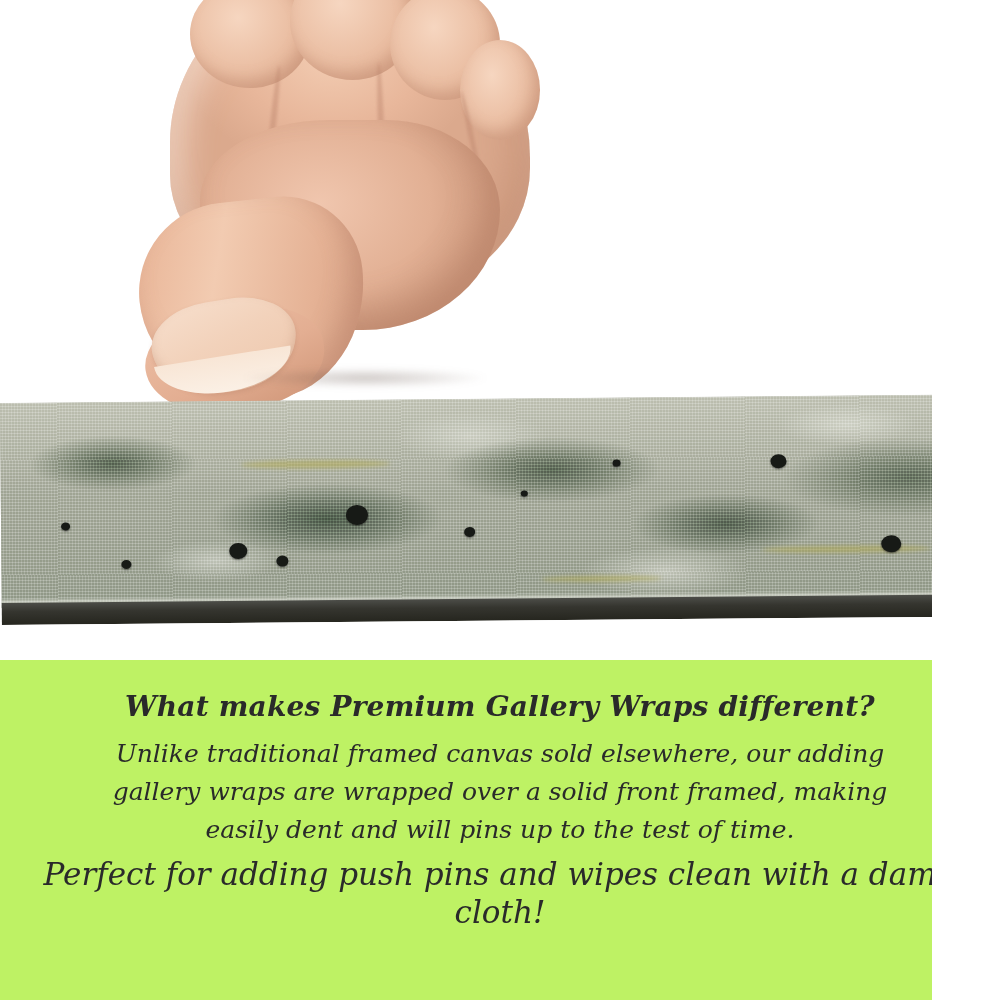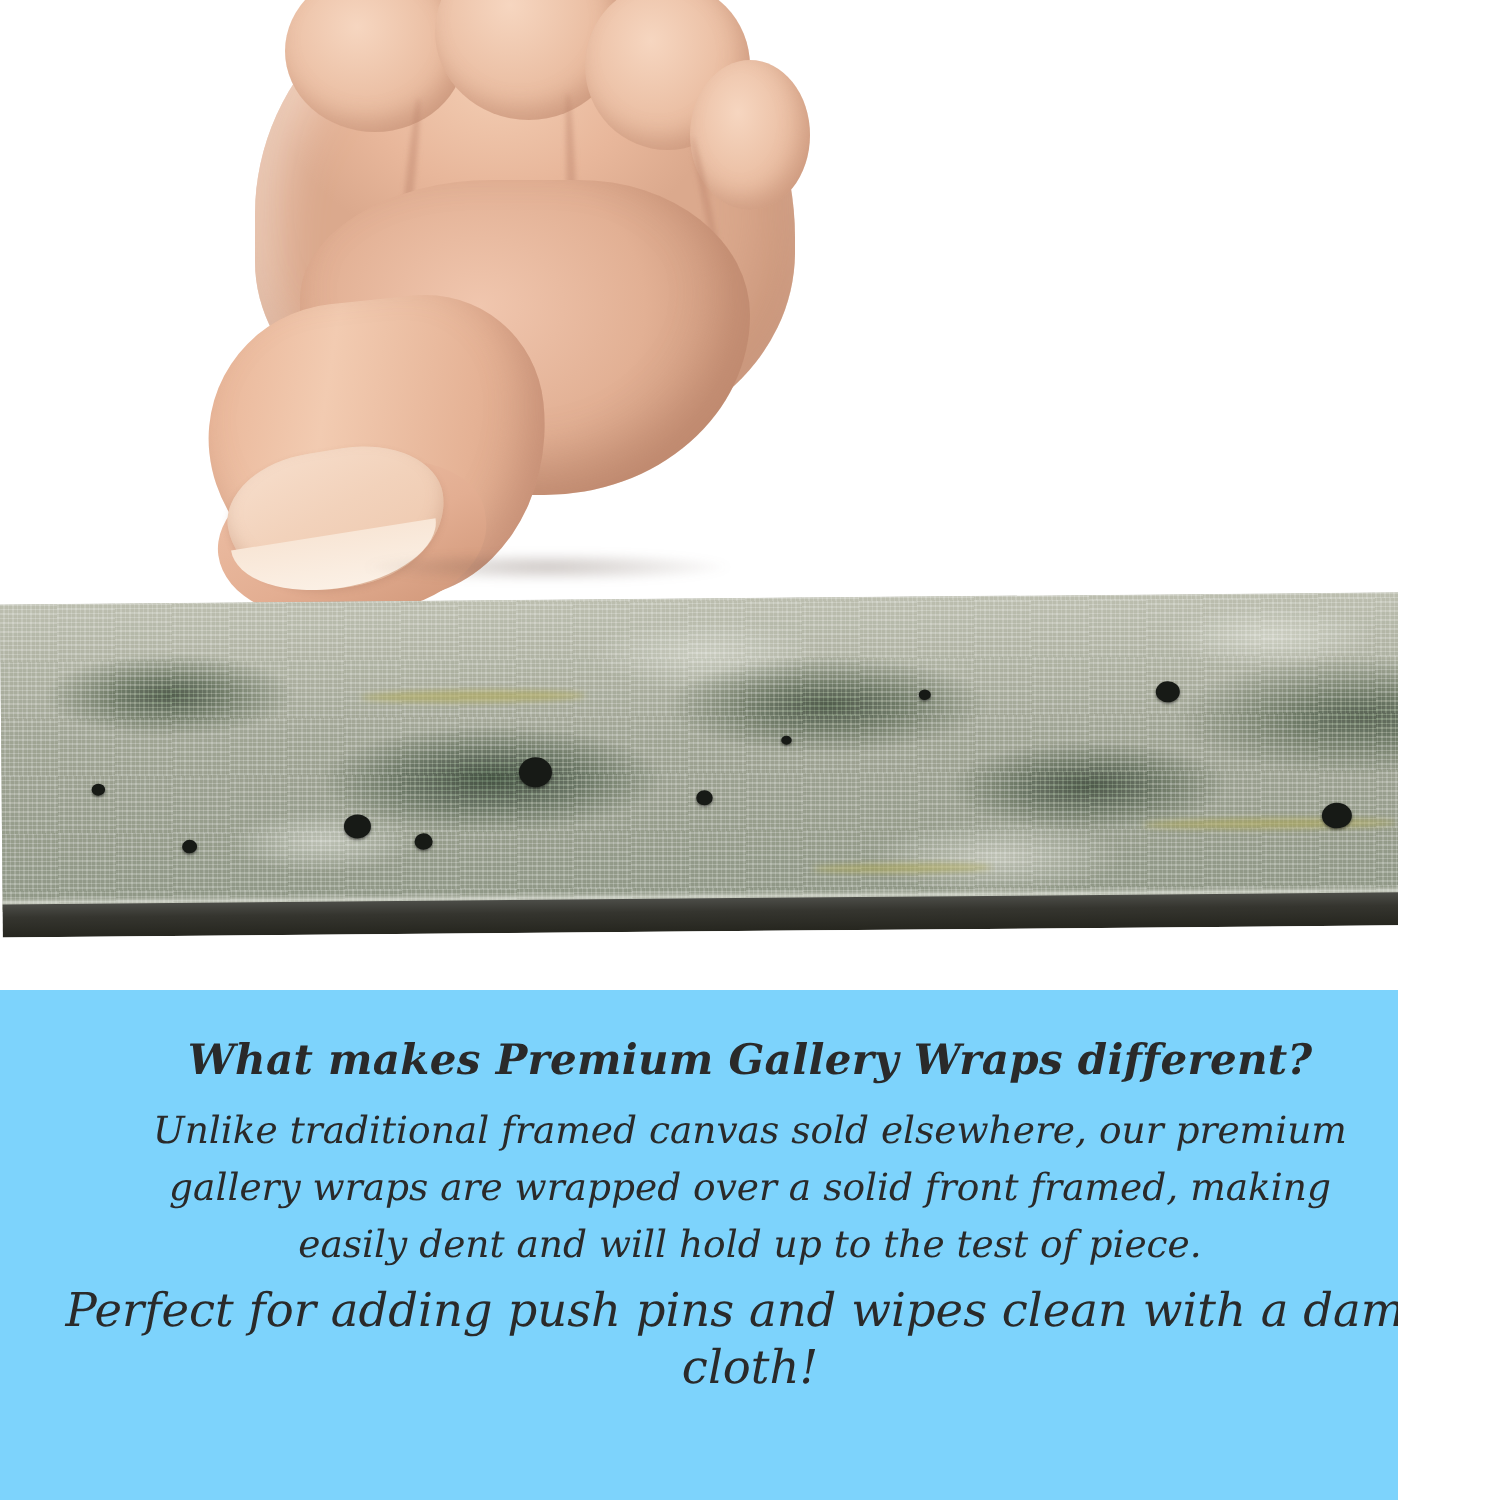--- a/index.html
+++ b/index.html
@@ -10,21 +10,21 @@
   body {
     width: 1000px;
     height: 1000px;
     overflow: hidden;
     font-family: "DejaVu Sans", sans-serif;
   }
   .page {
     position: relative;
     width: 932px;
     height: 1000px;
-    background: #7dd3fc;
+    background: #bef264;
     overflow: hidden;
   }
 
   
   .photo-area {
     position: absolute;
     left: 0;
     top: 0;
     width: 1000px;
     height: 660px;
@@ -284,19 +284,19 @@
       <div class="spot" style="left:612px; top:62px; width:8px; height:7px;"></div>
       <div class="spot" style="left:520px; top:92px; width:7px; height:6px;"></div>
 
       <div class="canvas-edge-highlight"></div>
       <div class="canvas-edge-dark"></div>
     </div>
   </div>
 
   <div class="caption">
     <div class="caption-title">What makes Premium Gallery Wraps different?</div>
-    <div class="caption-line">Unlike traditional framed canvas sold elsewhere, our premium</div>
+    <div class="caption-line">Unlike traditional framed canvas sold elsewhere, our adding</div>
     <div class="caption-line">gallery wraps are wrapped over a solid front framed, making</div>
-    <div class="caption-line">easily dent and will hold up to the test of piece.</div>
+    <div class="caption-line">easily dent and will pins up to the test of time.</div>
     <div class="caption-final">Perfect for adding push pins and wipes clean with a damp cloth!</div>
   </div>
 
 </div>
 
 </body></html>

